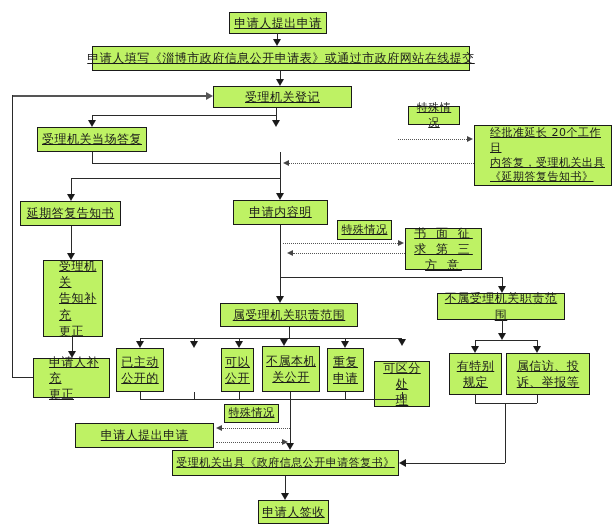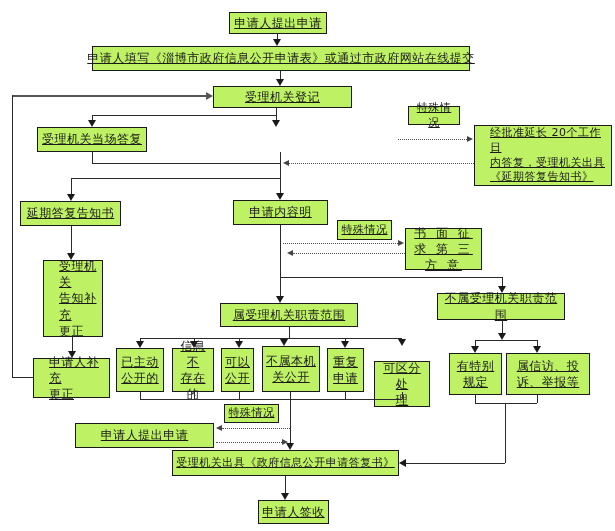--- a/index.html
+++ b/index.html
@@ -51,22 +51,20 @@
 告知补充
 更正</div>
 
   <div class="node" style="left:220px;top:303px;width:138px;height:24px;">属受理机关职责范围</div>
   <div class="node" style="left:437px;top:293px;width:128px;height:27px;">不属受理机关职责范围</div>
   <div class="node left" style="left:33px;top:358px;width:77px;height:40px;">申请人补充
 更正</div>
 
   <div class="node" style="left:116px;top:348px;width:48px;height:44px;">已主动
 公开的</div>
-  <div class="node" style="left:172px;top:348px;width:42px;height:44px;">信息不
-存在的</div>
   <div class="node" style="left:221px;top:348px;width:33px;height:44px;">可以
 公开</div>
   <div class="node" style="left:262px;top:346px;width:58px;height:46px;">不属本机
 关公开</div>
   <div class="node" style="left:327px;top:348px;width:37px;height:44px;">重复
 申请</div>
   <div class="node" style="left:374px;top:361px;width:56px;height:46px;">可区分处
 理</div>
   <div class="node" style="left:449px;top:353px;width:53px;height:42px;">有特别
 规定</div>

